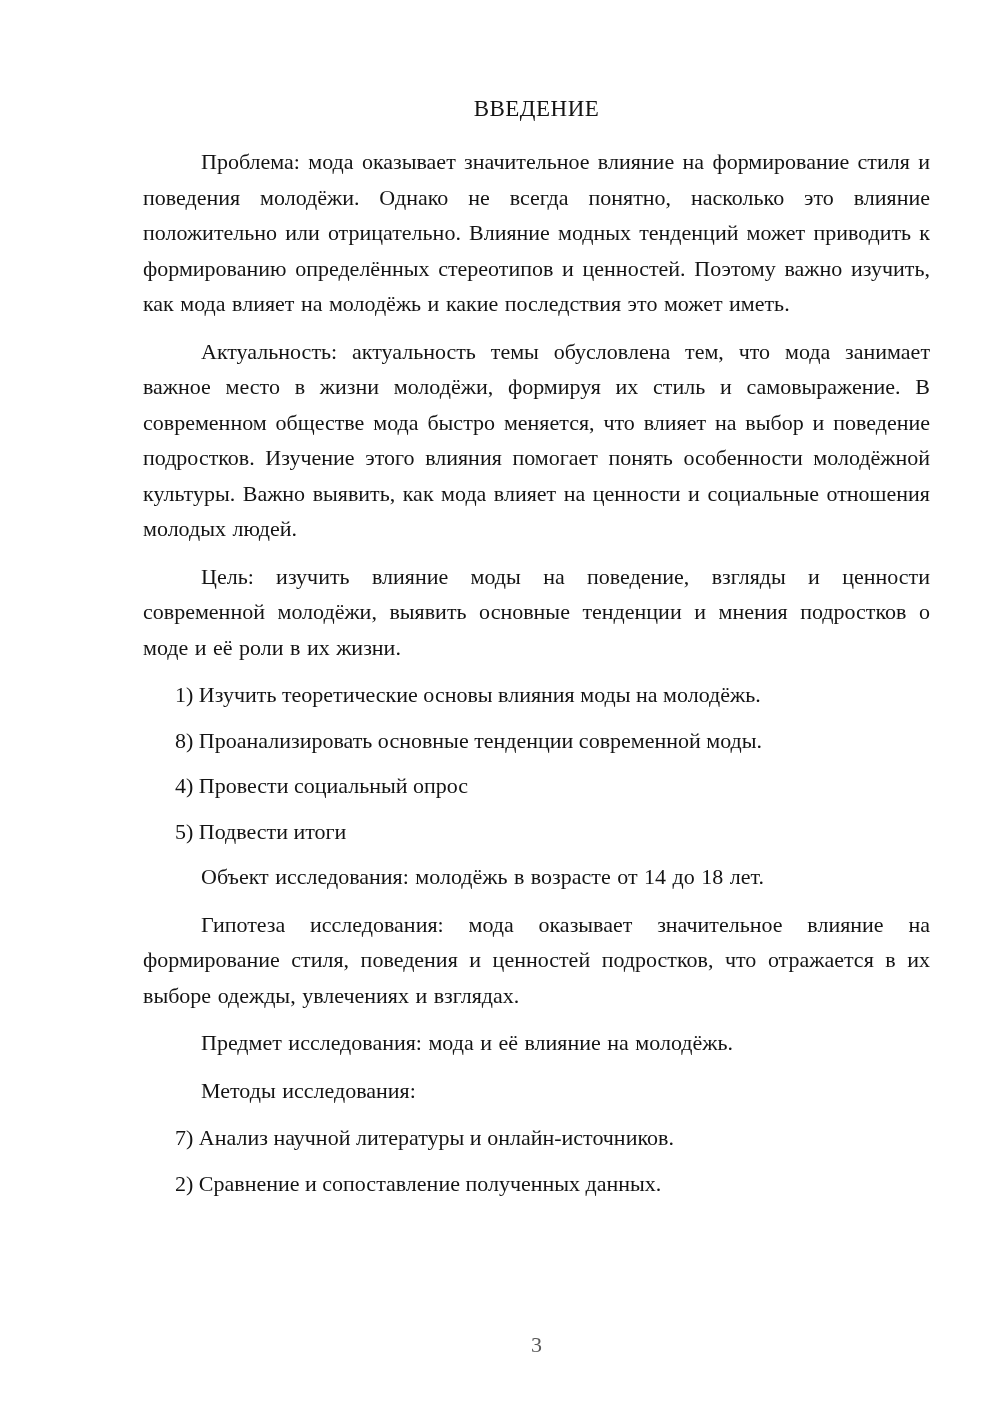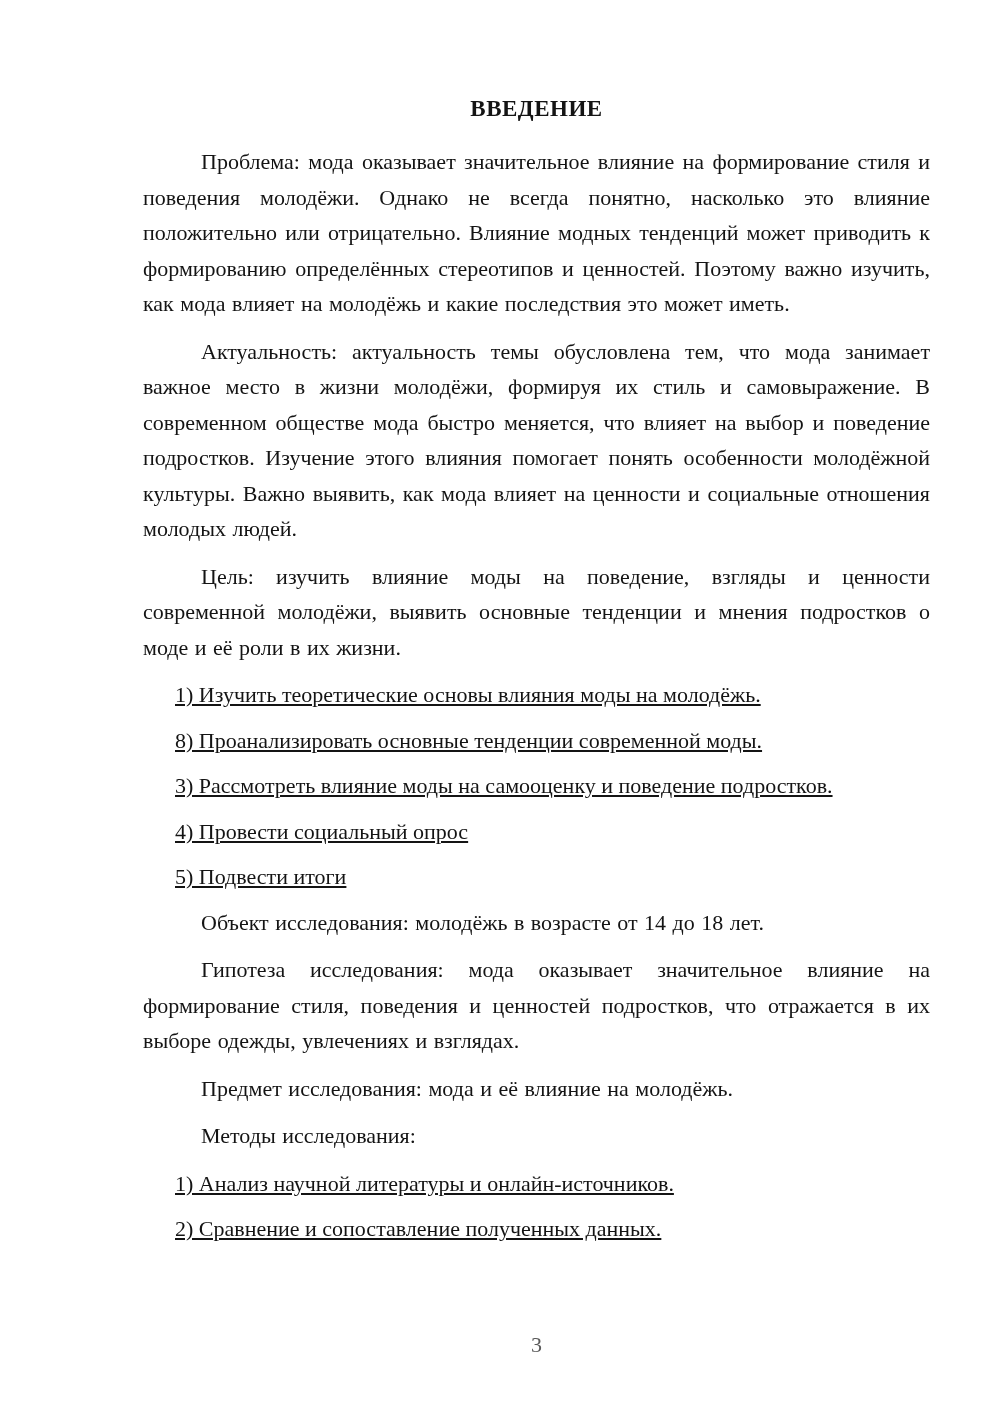--- a/index.html
+++ b/index.html
@@ -17,41 +17,40 @@
     color: #141414;
   }
   .content {
     position: absolute;
     left: 143px;
     top: 95px;
     width: 787px;
   }
   .doc-title {
     font-size: 23px;
-    font-weight: bold;
+    font-weight: normal;
     text-align: center;
     line-height: 28px;
     margin: 0 0 21px 0;
     letter-spacing: 0.5px;
   }
   .para {
     font-size: 22px;
     line-height: 35.5px;
     text-align: justify;
     text-indent: 58px;
     margin: 0 0 12px 0;
     word-spacing: 1px;
   }
   .list-item {
     font-size: 22px;
     line-height: 35.5px;
     text-align: justify;
     padding-left: 32px;
     margin: 0 0 10px 0;
-    text-decoration: underline;
   }
   .page-number {
     position: absolute;
     left: 143px;
     width: 787px;
     top: 1330px;
     text-align: center;
     font-size: 22px;
     color: #5a5a5a;
     line-height: 30px;
@@ -68,34 +67,33 @@
     <p class="para">Проблема: мода оказывает значительное влияние на формирование стиля и поведения молодёжи. Однако не всегда понятно, насколько это влияние положительно или отрицательно. Влияние модных тенденций может приводить к формированию определённых стереотипов и ценностей. Поэтому важно изучить, как мода влияет на молодёжь и какие последствия это может иметь.</p>
 
     <p class="para">Актуальность: актуальность темы обусловлена тем, что мода занимает важное место в жизни молодёжи, формируя их стиль и самовыражение. В современном обществе мода быстро меняется, что влияет на выбор и поведение подростков. Изучение этого влияния помогает понять особенности молодёжной культуры. Важно выявить, как мода влияет на ценности и социальные отношения молодых людей.</p>
 
     <p class="para">Цель: изучить влияние моды на поведение, взгляды и ценности современной молодёжи, выявить основные тенденции и мнения подростков о моде и её роли в их жизни.</p>
 
 
     <div>
       <div class="list-item">1) Изучить теоретические основы влияния моды на молодёжь.</div>
       <div class="list-item">8) Проанализировать основные тенденции современной моды.</div>
-      <div class="list-item">3) Рассмотреть влияние моды на самооценку и поведение подростков.</div>
       <div class="list-item">4) Провести социальный опрос</div>
       <div class="list-item">5) Подвести итоги</div>
     </div>
 
     <p class="para">Объект исследования: молодёжь в возрасте от 14 до 18 лет.</p>
 
     <p class="para">Гипотеза исследования: мода оказывает значительное влияние на формирование стиля, поведения и ценностей подростков, что отражается в их выборе одежды, увлечениях и взглядах.</p>
 
     <p class="para">Предмет исследования: мода и её влияние на молодёжь.</p>
 
     <p class="para">Методы исследования:</p>
 
     <div>
-      <div class="list-item">1) Анализ научной литературы и онлайн-источников.</div>
+      <div class="list-item">7) Анализ научной литературы и онлайн-источников.</div>
       <div class="list-item">2) Сравнение и сопоставление полученных данных.</div>
     </div>
 
   </div>
 
   <div class="page-number">3</div>
 </div>
 
 </body></html>

